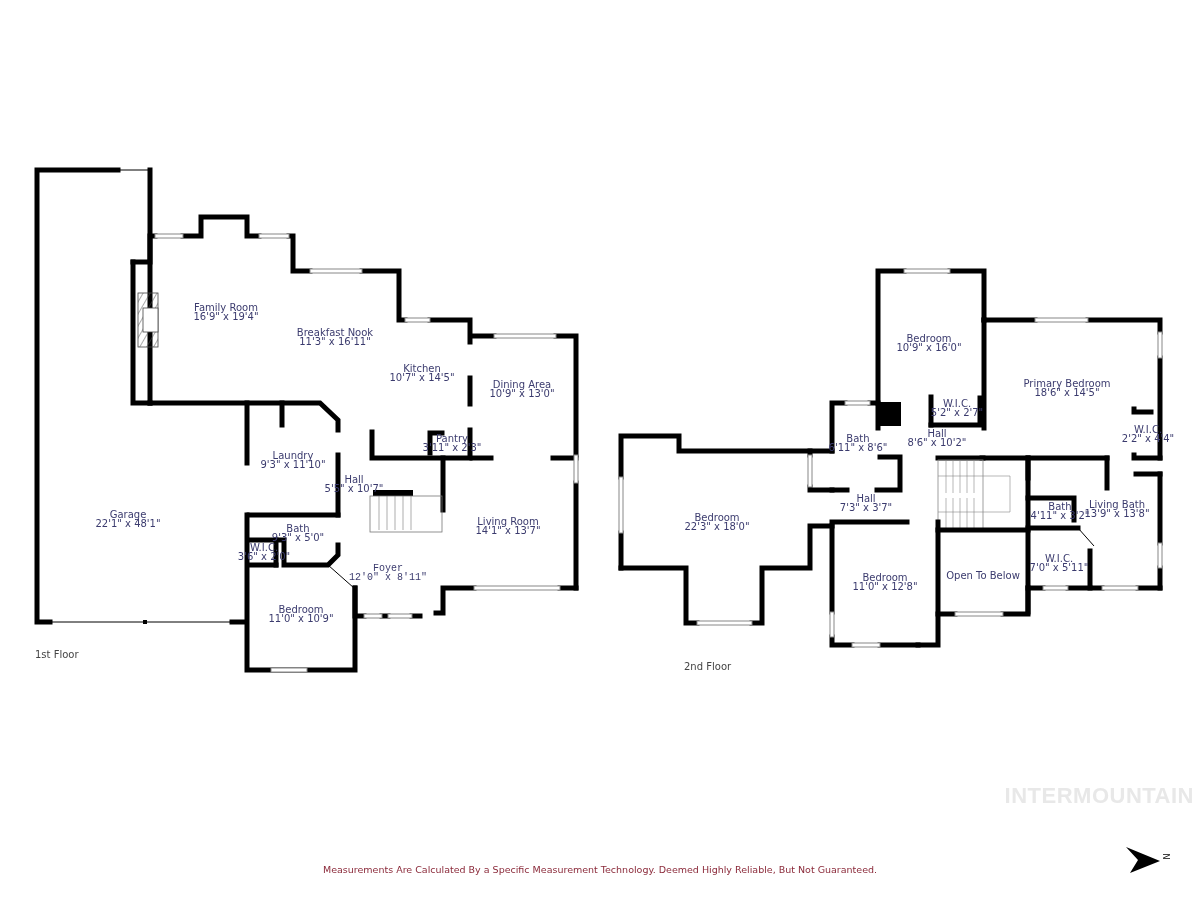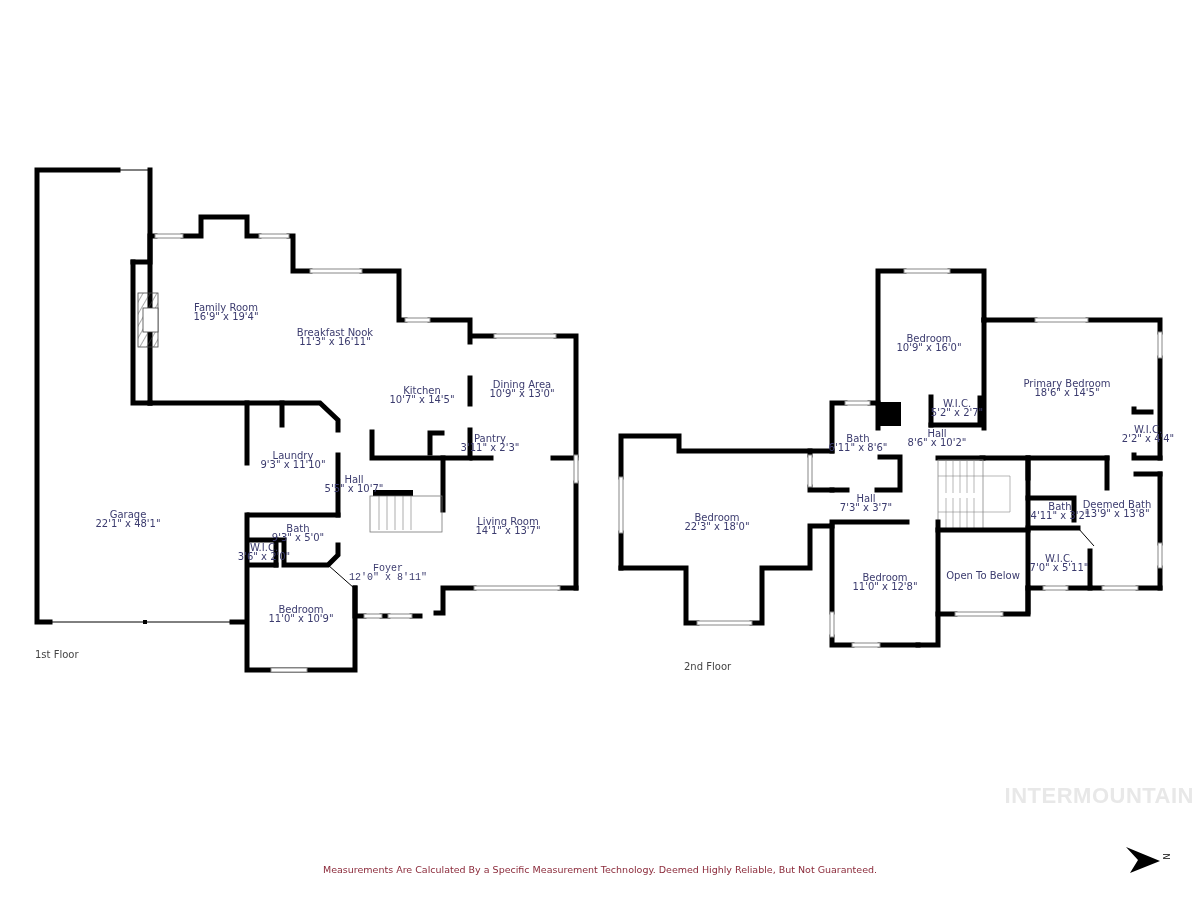--- a/index.html
+++ b/index.html
@@ -191,29 +191,29 @@
     <div>22'1" x 48'1"</div>
   </div>
 <div class="rlabel" style="left:226px;top:303px;">
     <div>Family Room</div>
     <div>16'9" x 19'4"</div>
   </div>
 <div class="rlabel" style="left:335px;top:328px;">
     <div>Breakfast Nook</div>
     <div>11'3" x 16'11"</div>
   </div>
-<div class="rlabel" style="left:422px;top:386px;">
+<div class="rlabel" style="left:422px;top:364px;">
     <div>Kitchen</div>
     <div>10'7" x 14'5"</div>
   </div>
 <div class="rlabel" style="left:522px;top:380px;">
     <div>Dining Area</div>
     <div>10'9" x 13'0"</div>
   </div>
-<div class="rlabel" style="left:452px;top:434px;margin-left:38px;">
+<div class="rlabel" style="left:452px;top:434px;">
     <div>Pantry</div>
     <div>3'11" x 2'3"</div>
   </div>
 <div class="rlabel" style="left:293px;top:451px;">
     <div>Laundry</div>
     <div>9'3" x 11'10"</div>
   </div>
 <div class="rlabel" style="left:354px;top:475px;">
     <div>Hall</div>
     <div>5'5" x 10'7"</div>
@@ -278,21 +278,21 @@
     <div>11'0" x 12'8"</div>
   </div>
 <div class="rlabel" style="left:983px;top:571px;">
     <div>Open To Below</div>
   </div>
 <div class="rlabel" style="left:1060px;top:502px;">
     <div>Bath</div>
     <div>4'11" x 3'2"</div>
   </div>
 <div class="rlabel" style="left:1117px;top:500px;">
-    <div>Deemed Bath</div>
+    <div>Living Bath</div>
     <div>13'9" x 13'8"</div>
   </div>
 <div class="rlabel" style="left:1059px;top:554px;">
     <div>W.I.C.</div>
     <div>7'0" x 5'11"</div>
   </div>
 
 <div class="floor-label" style="left:684px;top:649px;margin-top:12px;">2nd Floor</div>
 
 <div class="watermark">INTERMOUNTAIN</div>

